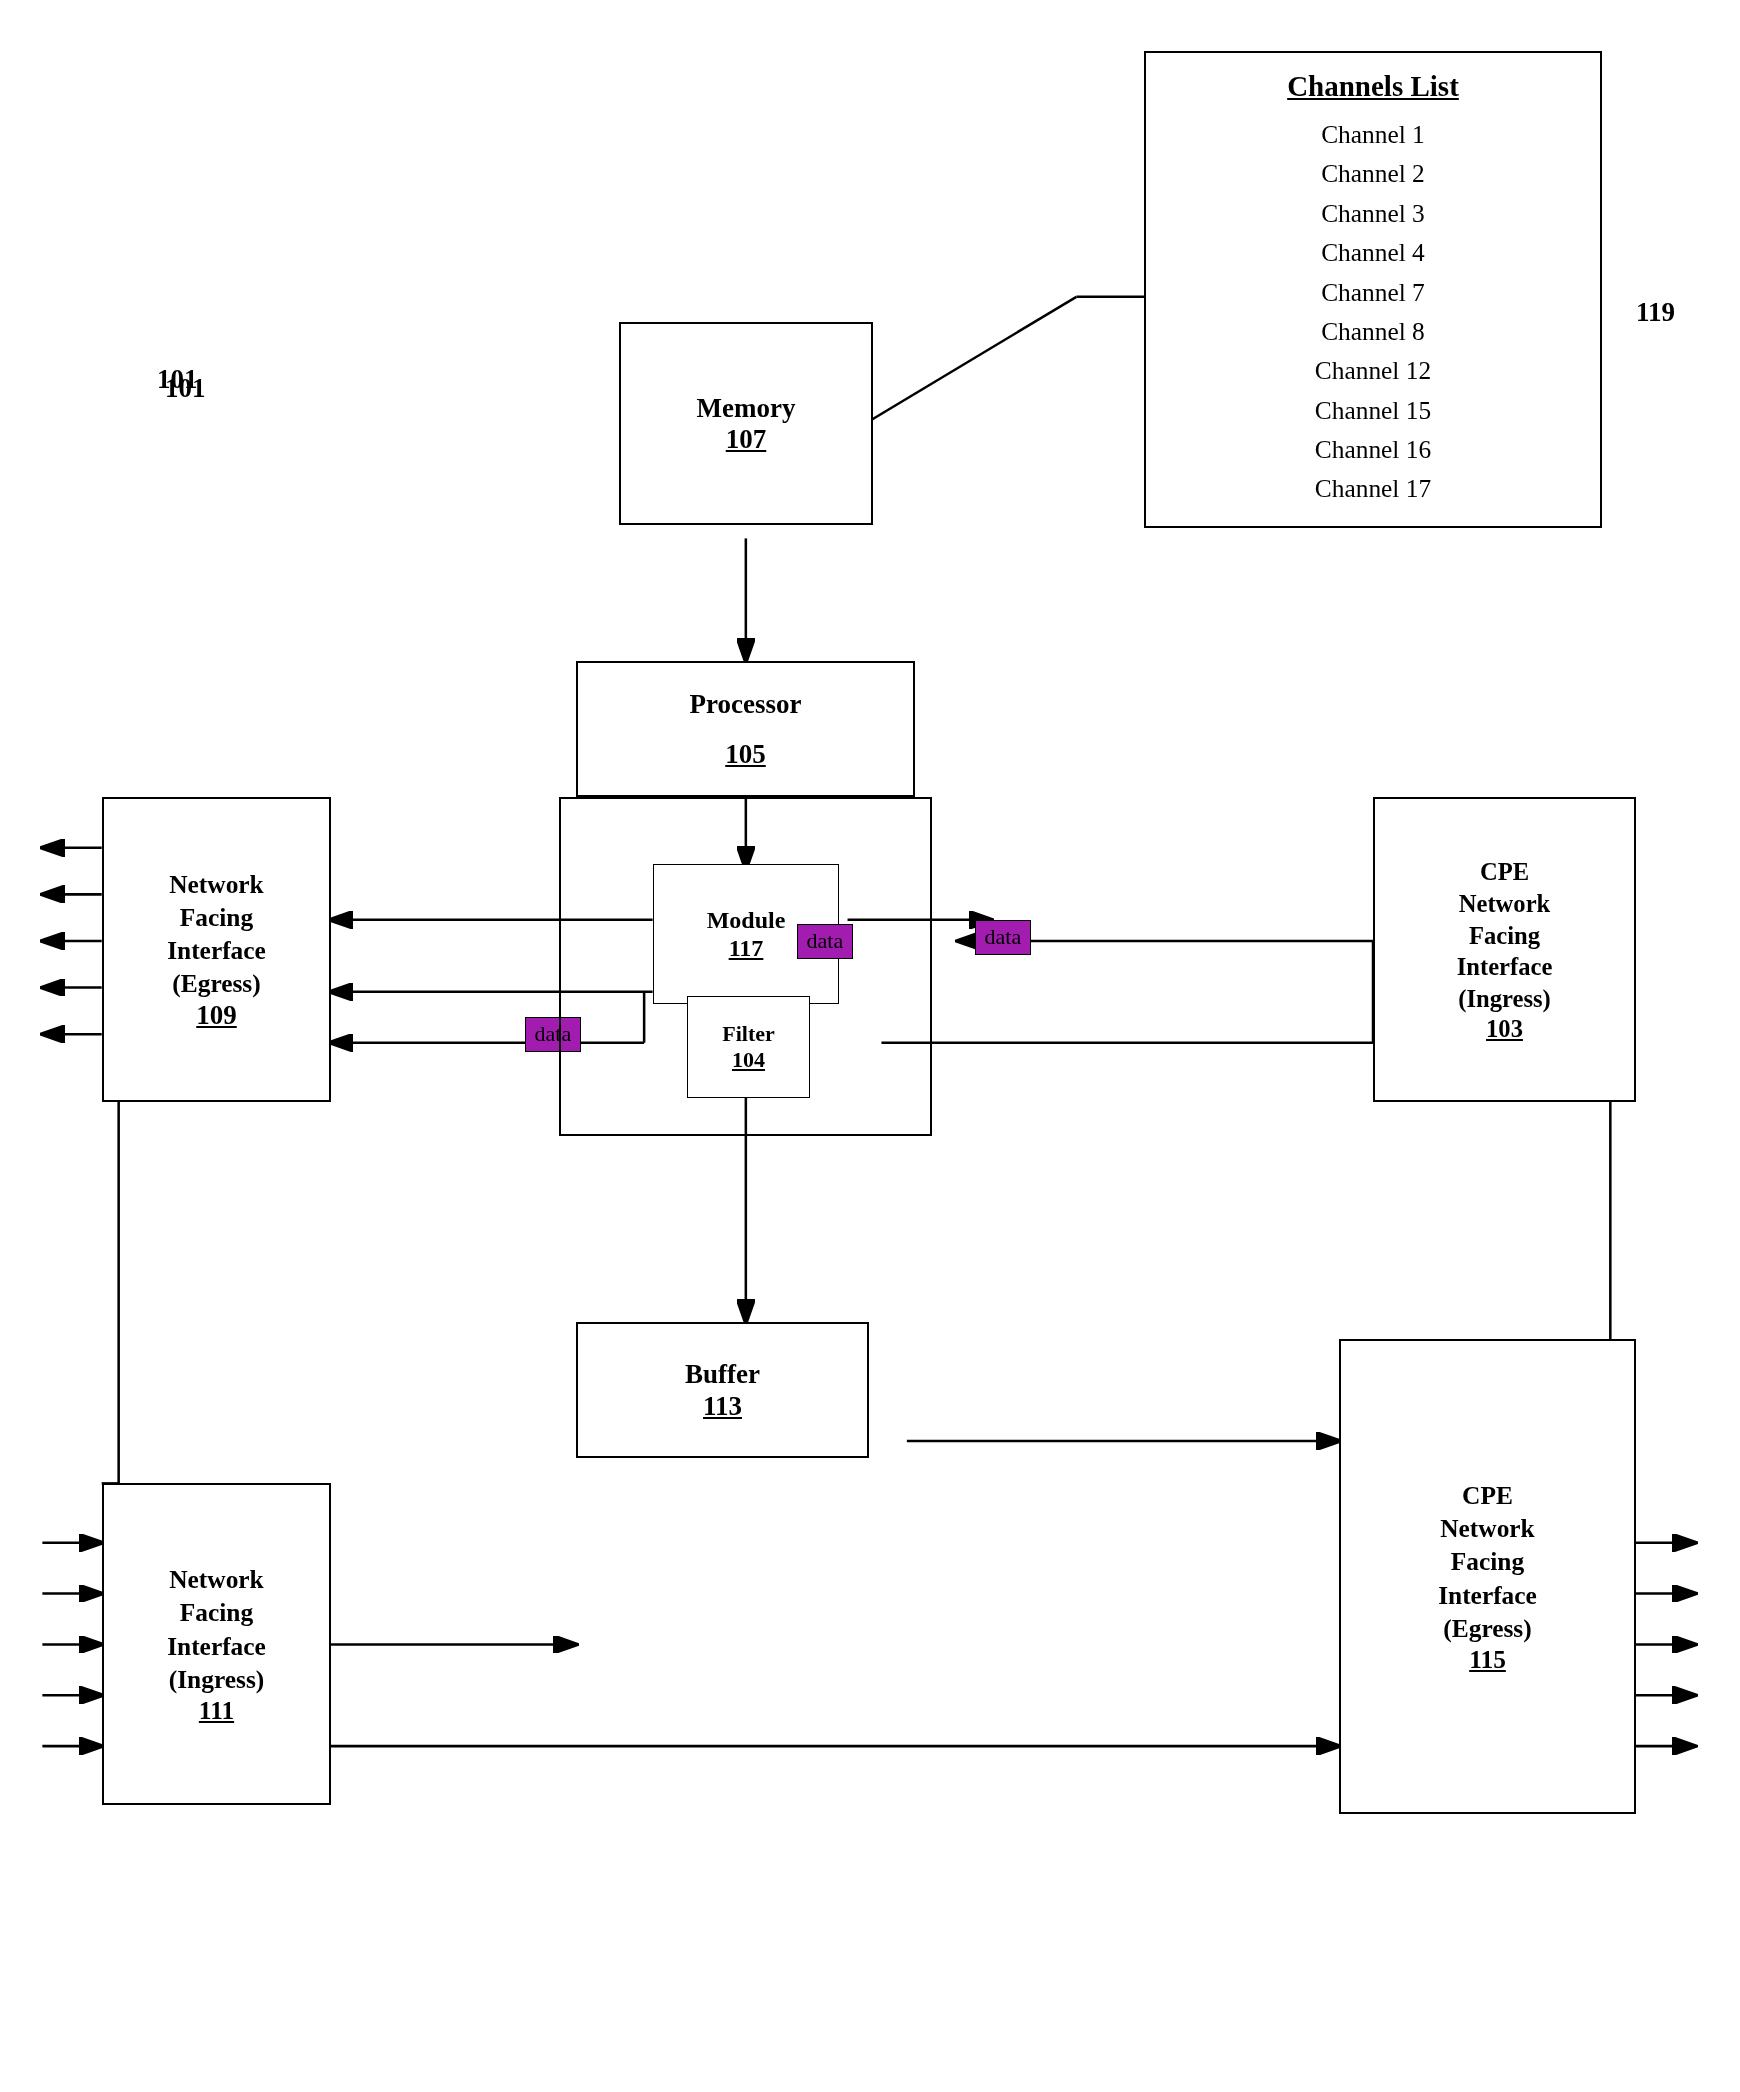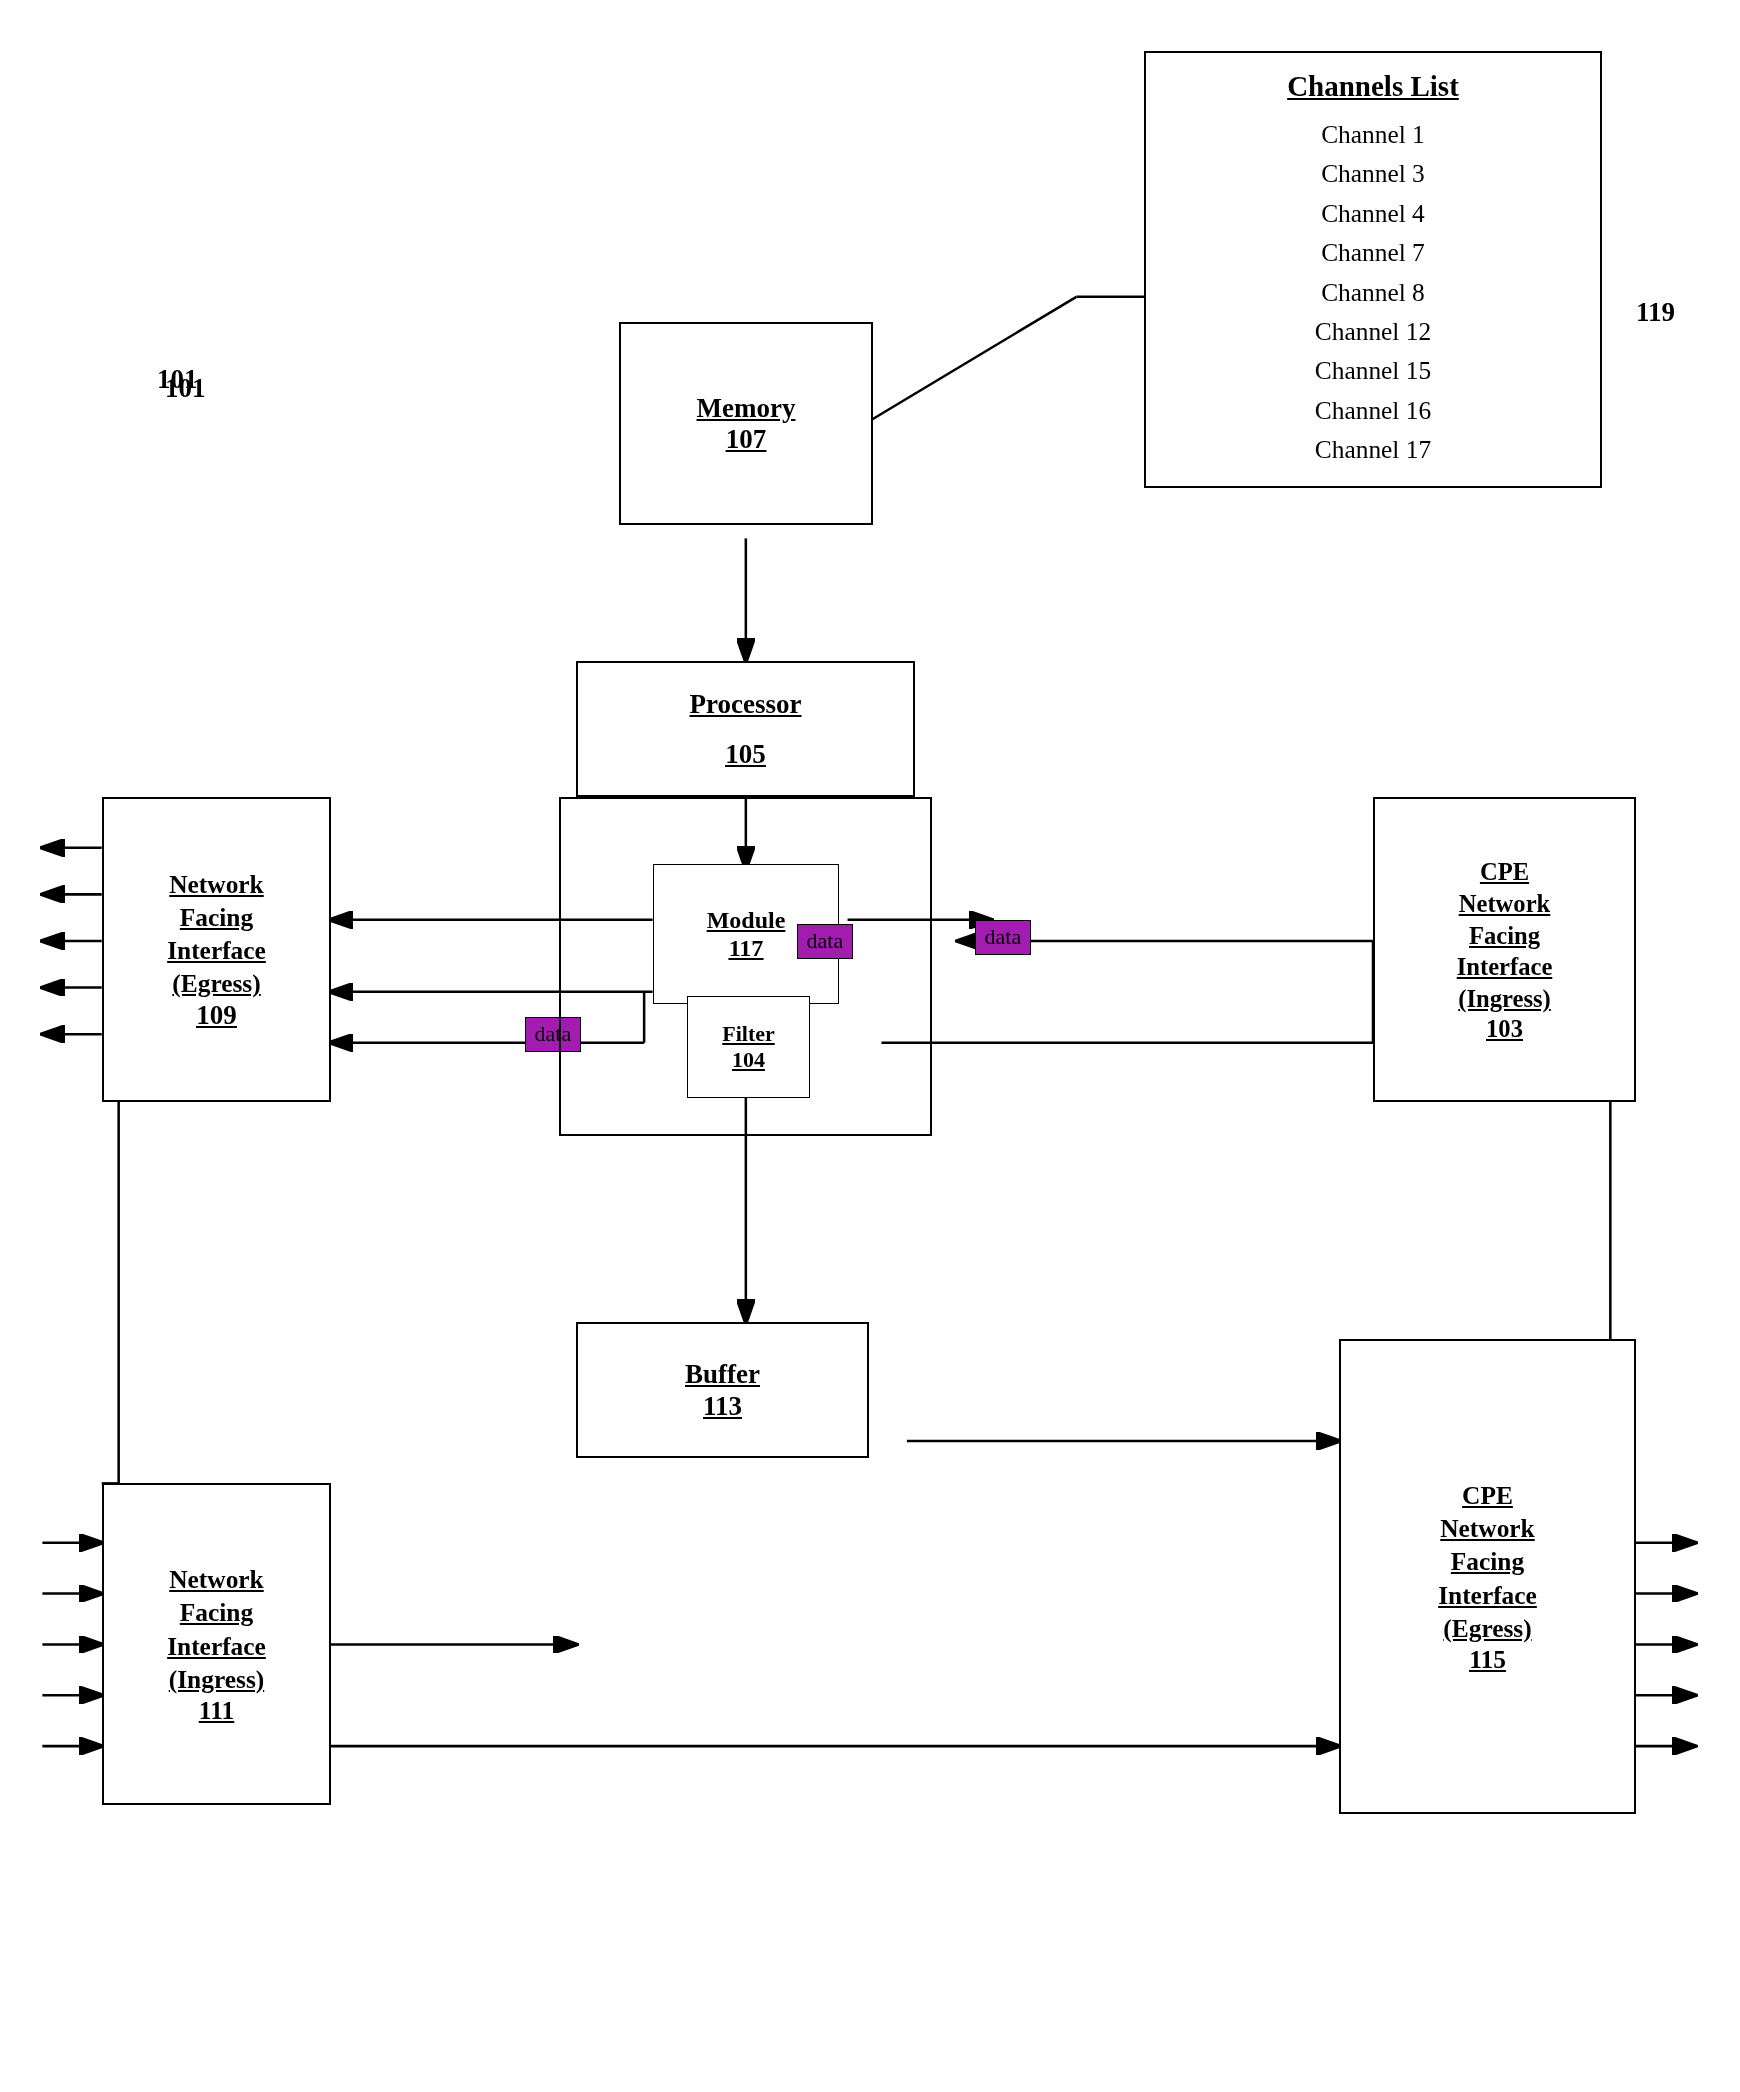--- a/index.html
+++ b/index.html
@@ -19,21 +19,20 @@
     }
     .box {
       position: absolute;
       border: 2.5px solid #000;
       background: #fff;
       display: flex;
       flex-direction: column;
       align-items: center;
       justify-content: center;
       text-align: center;
-      text-decoration: underline;
     }
     .box-label {
       font-size: 27px;
       font-weight: bold;
       line-height: 1.2;
     }
     .box-number {
       font-size: 27px;
       text-decoration: underline;
       font-weight: bold;
@@ -224,20 +223,21 @@
     <span class="box-label" style="font-size:25.4px; font-weight:bold; line-height:1.3;">
       CPE<br>Network<br>Facing<br>Interface<br>(Egress)
     </span>
     <span class="box-number" style="font-size:25.4px;">115</span>
   </div>
 
   <div class="channels-box" style="left: 1144px; top: 51px; width: 458px;">
     <div class="channels-title">Channels List</div>
     <ul class="channels-list">
       <li>Channel 1</li>
+      <li>Channel 2</li>
       <li>Channel 3</li>
       <li>Channel 4</li>
       <li>Channel 7</li>
       <li>Channel 8</li>
       <li>Channel 12</li>
       <li>Channel 15</li>
       <li>Channel 16</li>
       <li>Channel 17</li>
     </ul>
   </div>

